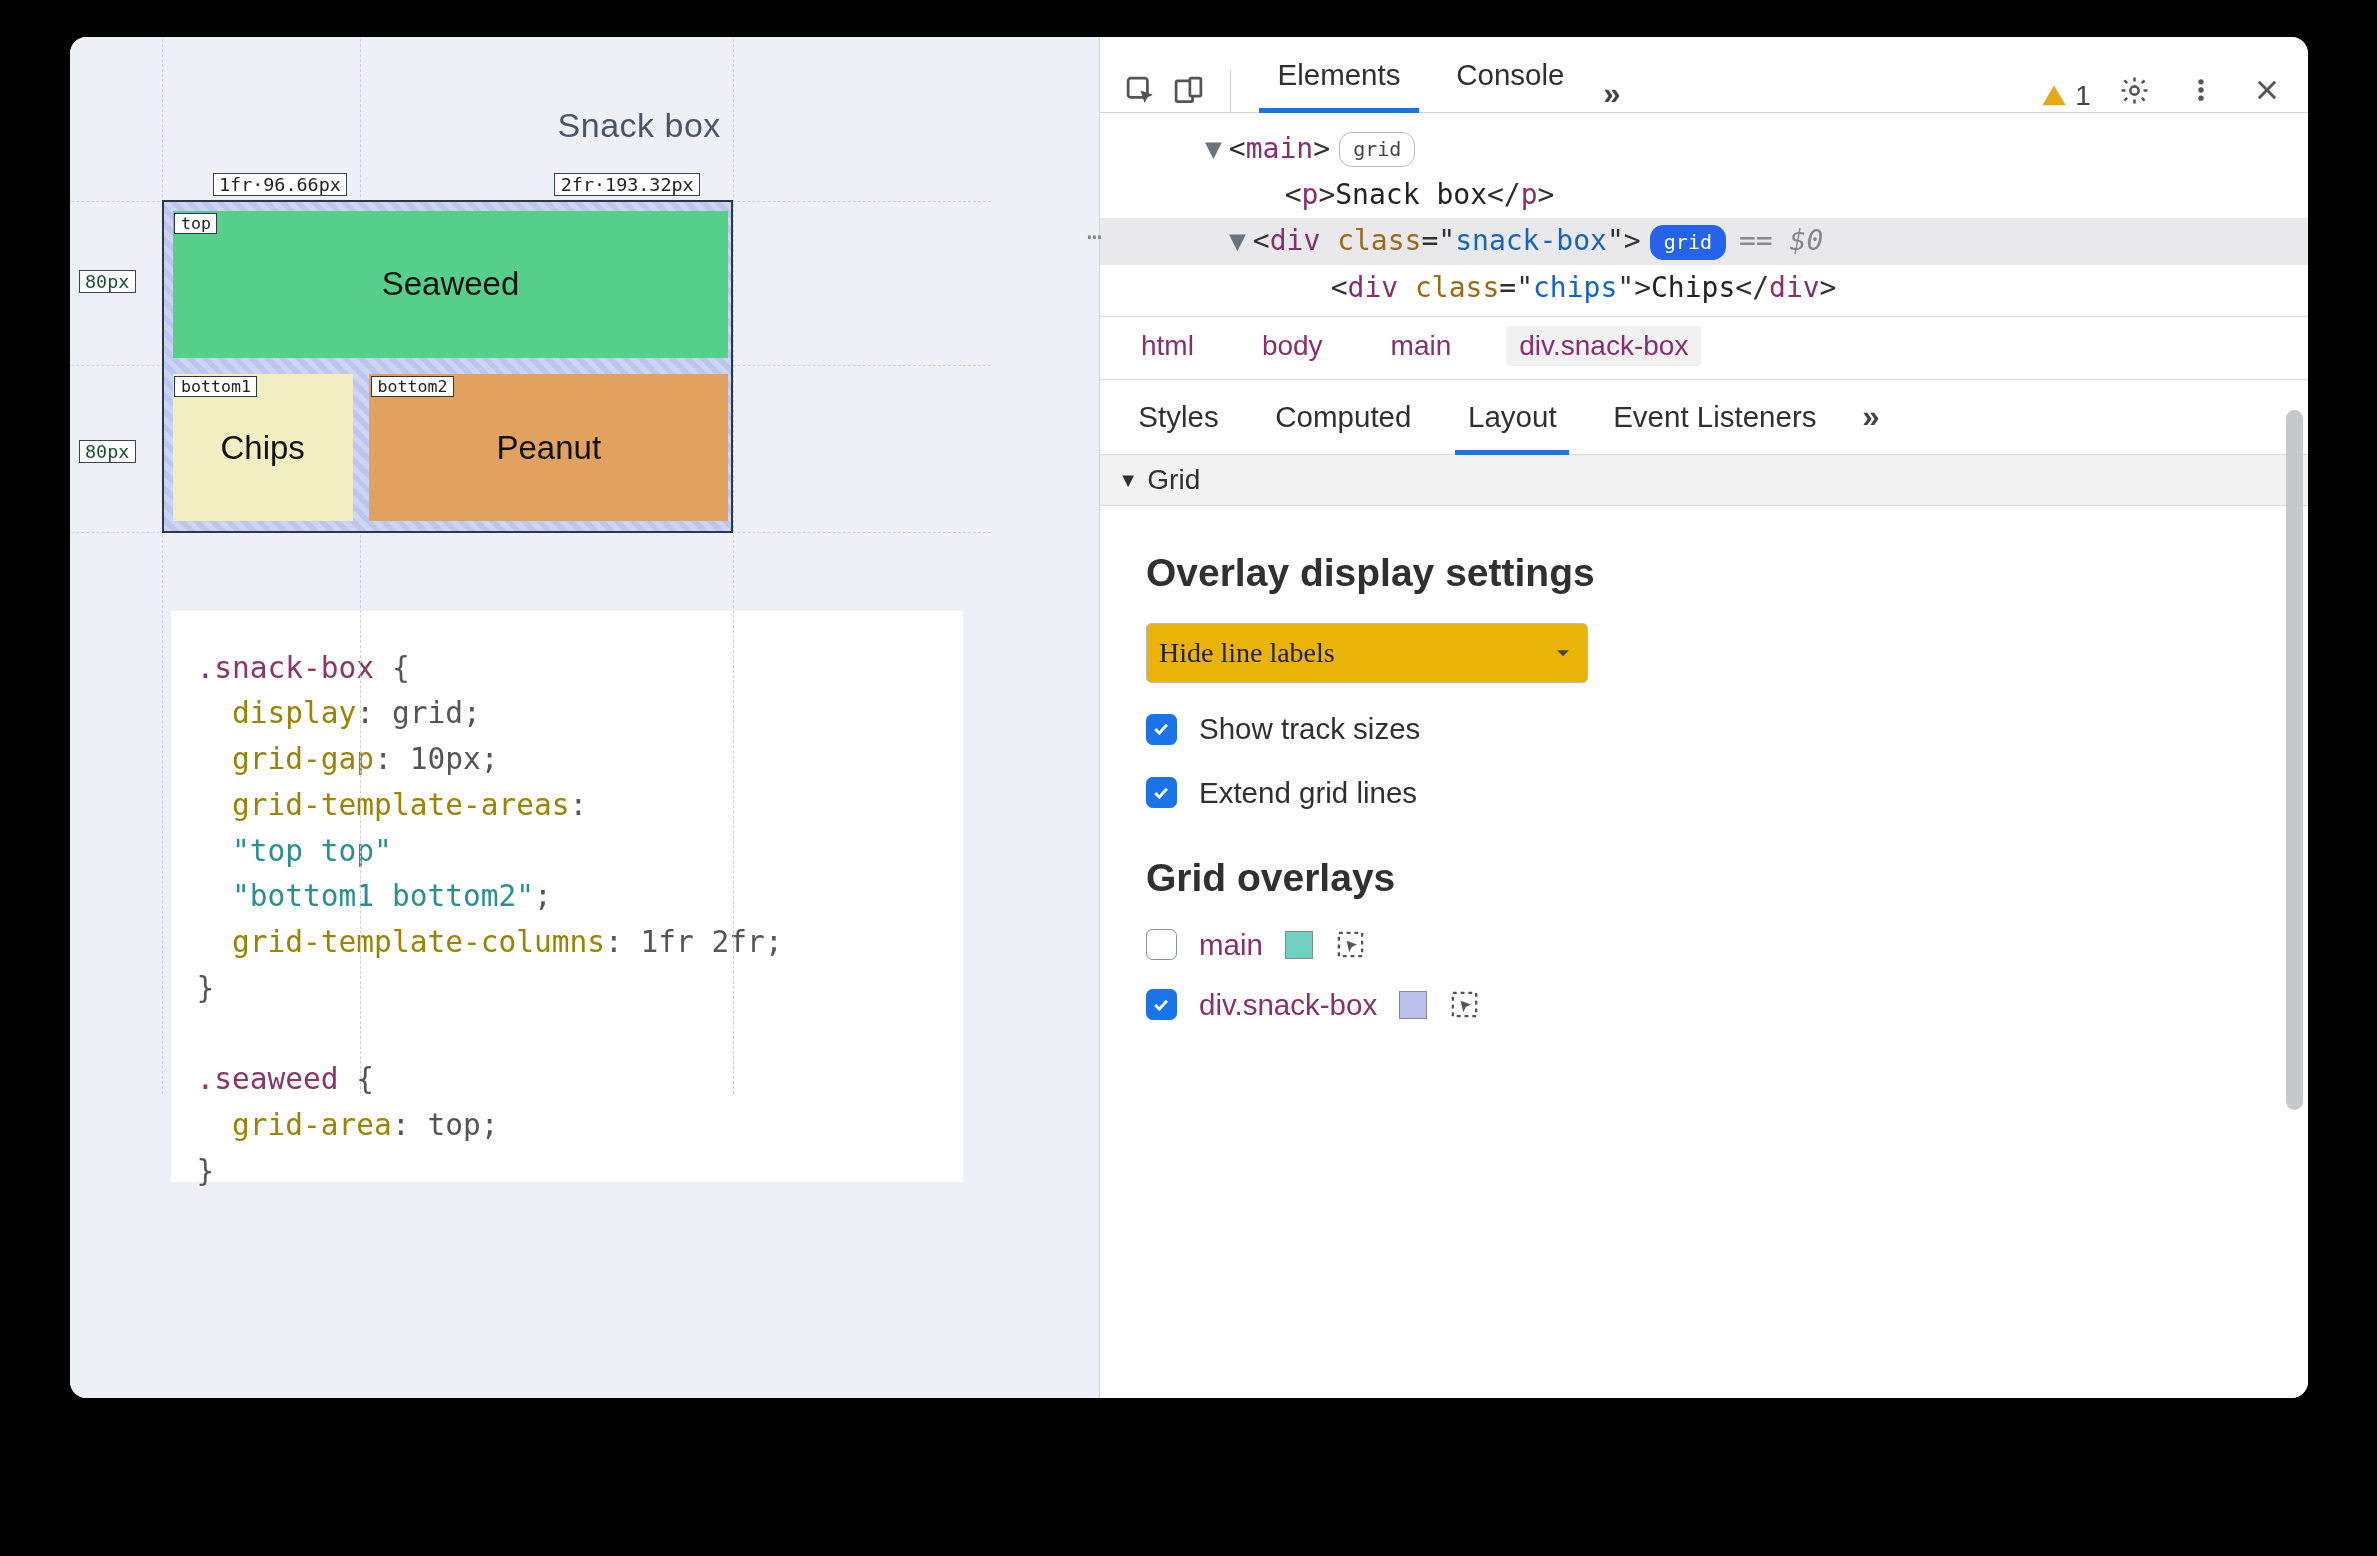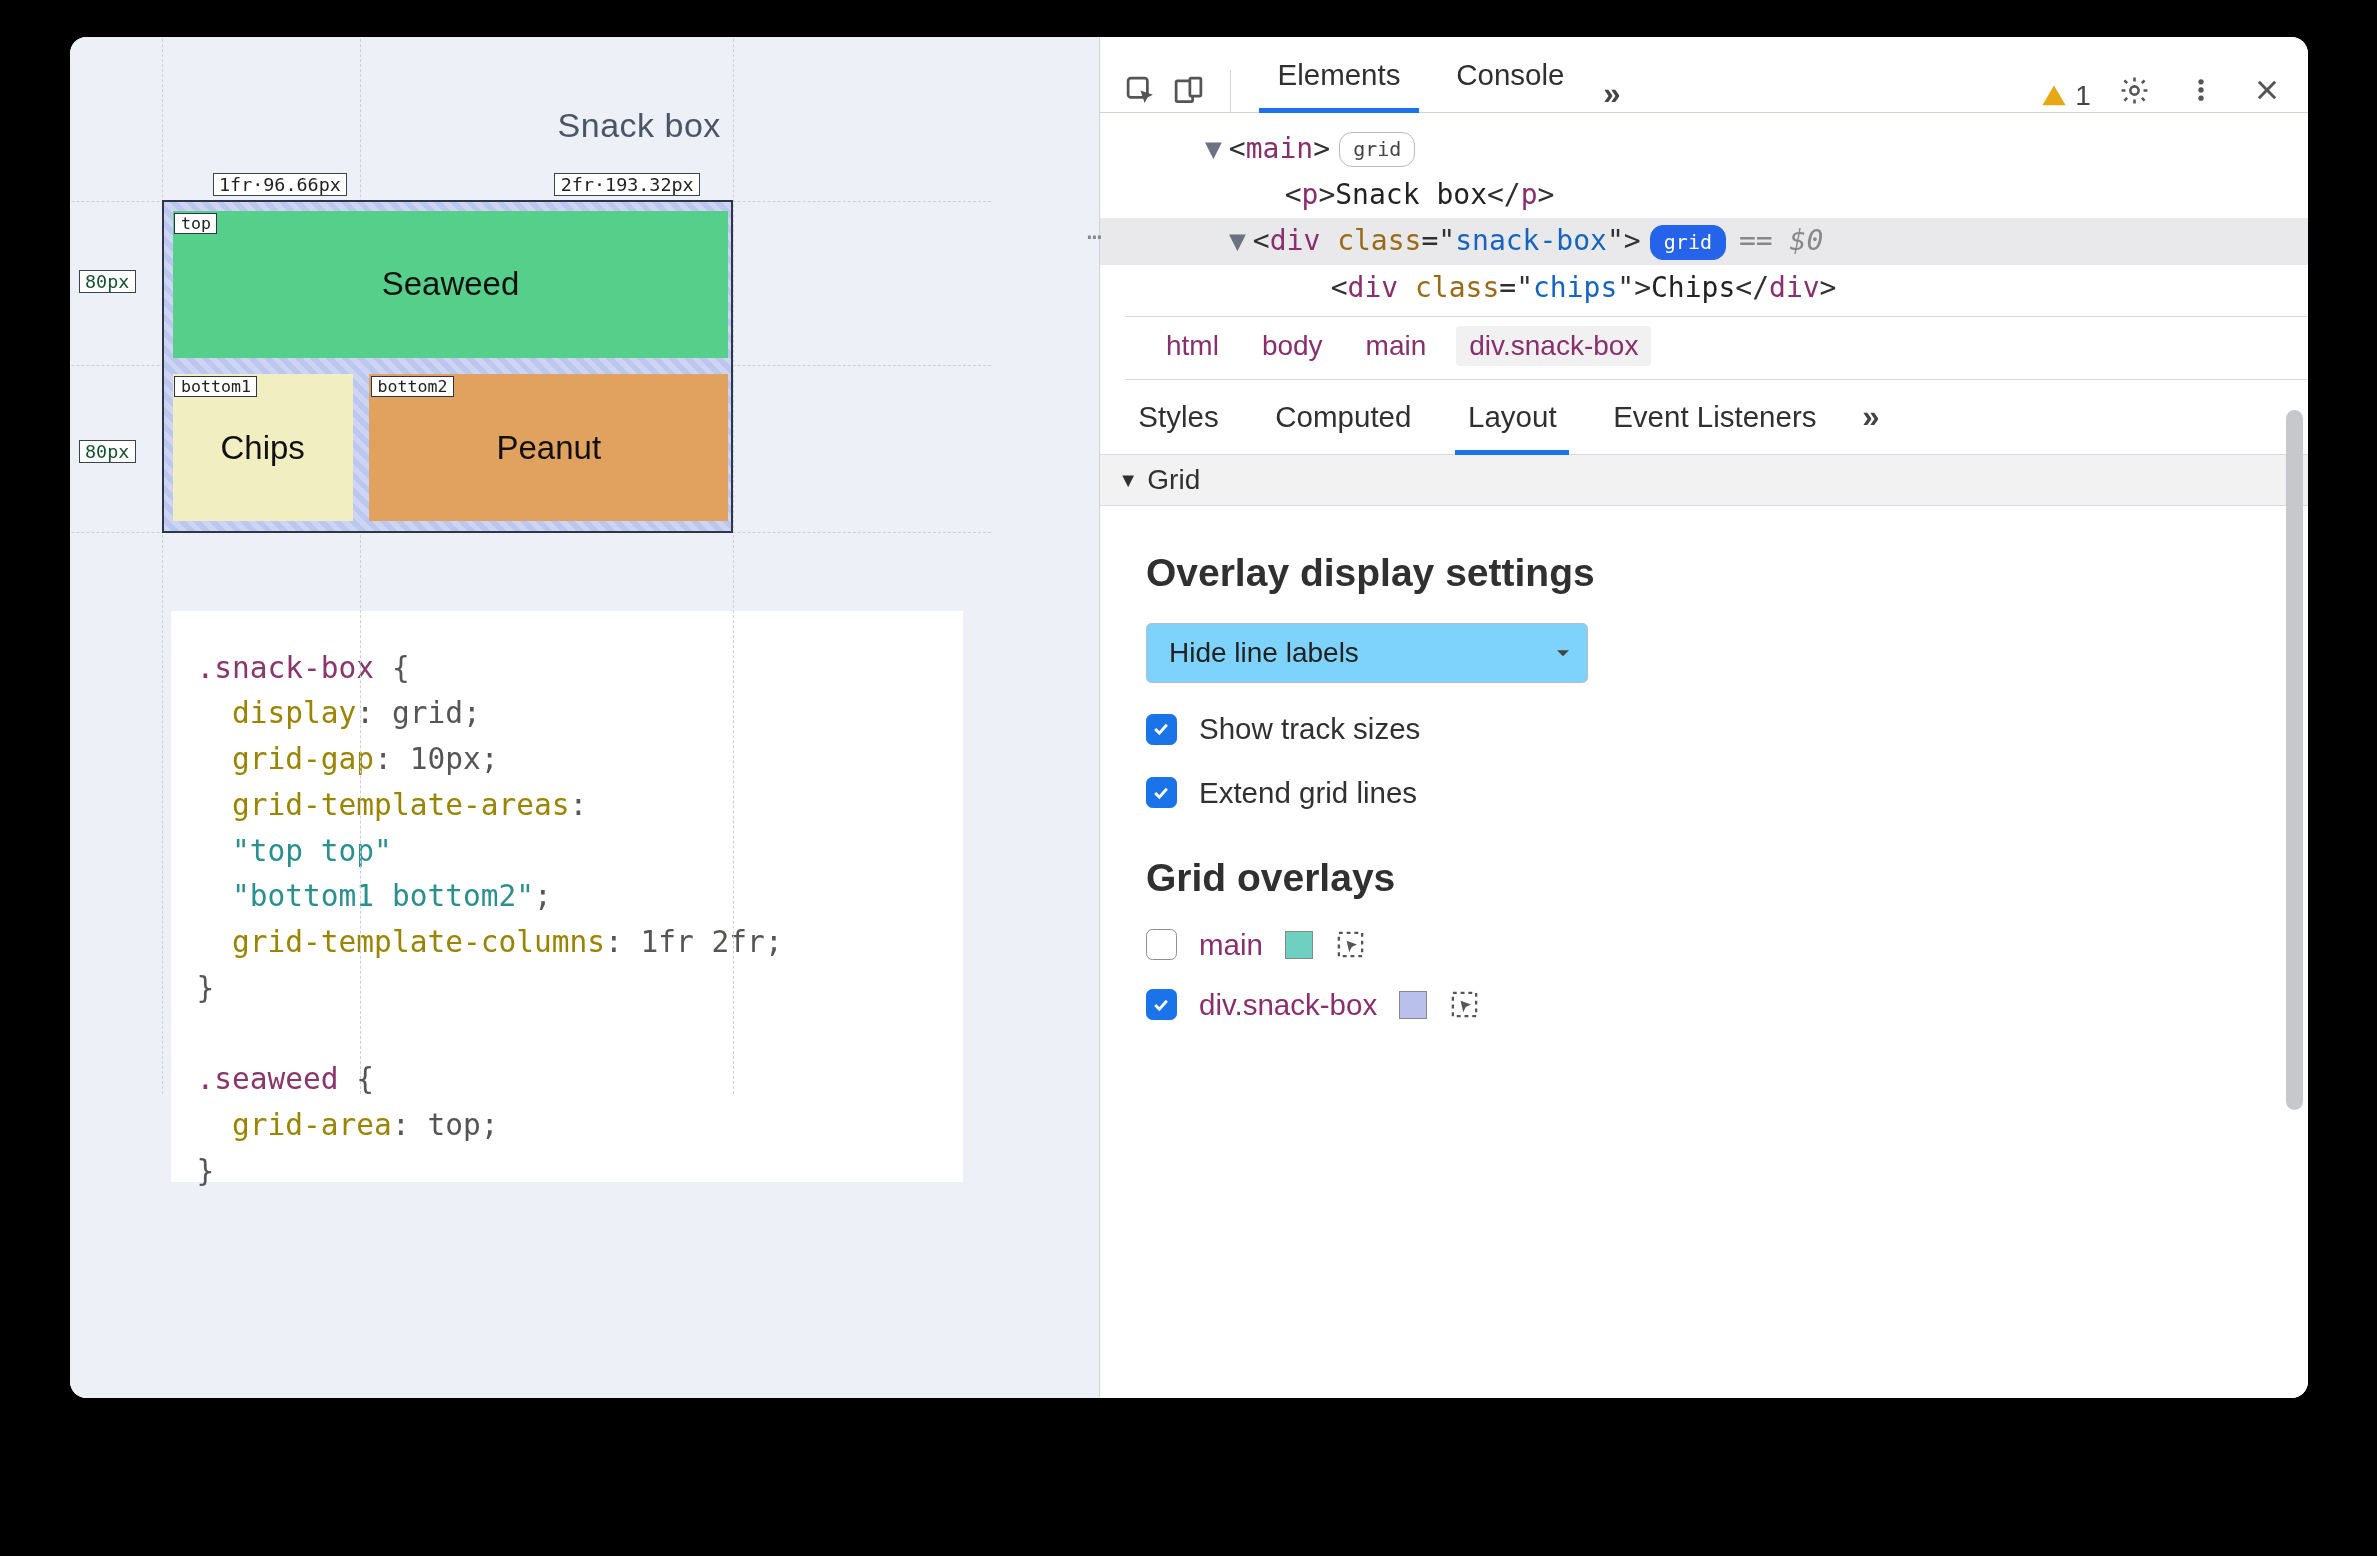--- a/index.html
+++ b/index.html
@@ -196,25 +196,24 @@
     }
     .dom-selected::before {
       content:'⋯'; position:absolute; left:-13px; color:#888; font-size:24px; letter-spacing:1.8px;
     }
     .indent1 { padding-left: 83px; }
     .indent2 { padding-left: 129px; }
     .indent3 { padding-left: 175px; }
 
     
     .crumbs {
-      display:flex; gap:17px; padding: 9.2px 28px 13px;
+      display:flex; gap:42px; padding: 9.2px 28px 13px;
       border-top:0.9px solid #d6d9df;
       border-bottom:0.9px solid #d6d9df;
       font-size:28px;
-      margin-left:25px;
     }
     .crumb { color:#8a2f6e; padding:3.7px 13px; }
     .crumb.active { background:#f1f1f1; border-radius:3.7px; color:#8a2f6e; }
 
     
     .subtabs {
       display:flex; gap:16.6px; padding: 0 18.4px;
       border-bottom:0.9px solid #d6d9df;
     }
     .subtab { padding:20px 20px; font-size:29.5px; color:#303030; position:relative; }
@@ -229,23 +228,23 @@
       background:#f2f2f3; border-bottom:0.9px solid #d6d9df;
       padding:9.2px 18.4px; font-size:28px; display:flex; align-items:center; gap:9.2px;
     }
     .section-hdr .tri { font-size:20px; }
 
     .section-body { padding: 28px 46px 9.2px; overflow:auto; }
     .sub-h { font-size:39px; font-weight:600; margin: 16.6px 0 28px; }
 
     .select-box {
       border:0.9px solid #b9bcc2; border-radius:5.5px;
-      padding: 13px 44px 13px 22px;
+      padding: 13px 44px 13px 12px;
       font-size:28px; width: 442px; position:relative;
-      background:#7dd3fc; color:#222;
+      background:#eab308; color:#222;font-family:Liberation Serif, serif;
     }
     .select-box::after {
       content:''; position:absolute; right:18.4px; top:50%;
       border:6.4px solid transparent; border-top-color:#444;
       transform:translateY(-2.8px);
     }
 
     .chk-row {
       display:flex; align-items:center; gap:22px;
       margin: 29.5px 0; font-size:29.5px;

